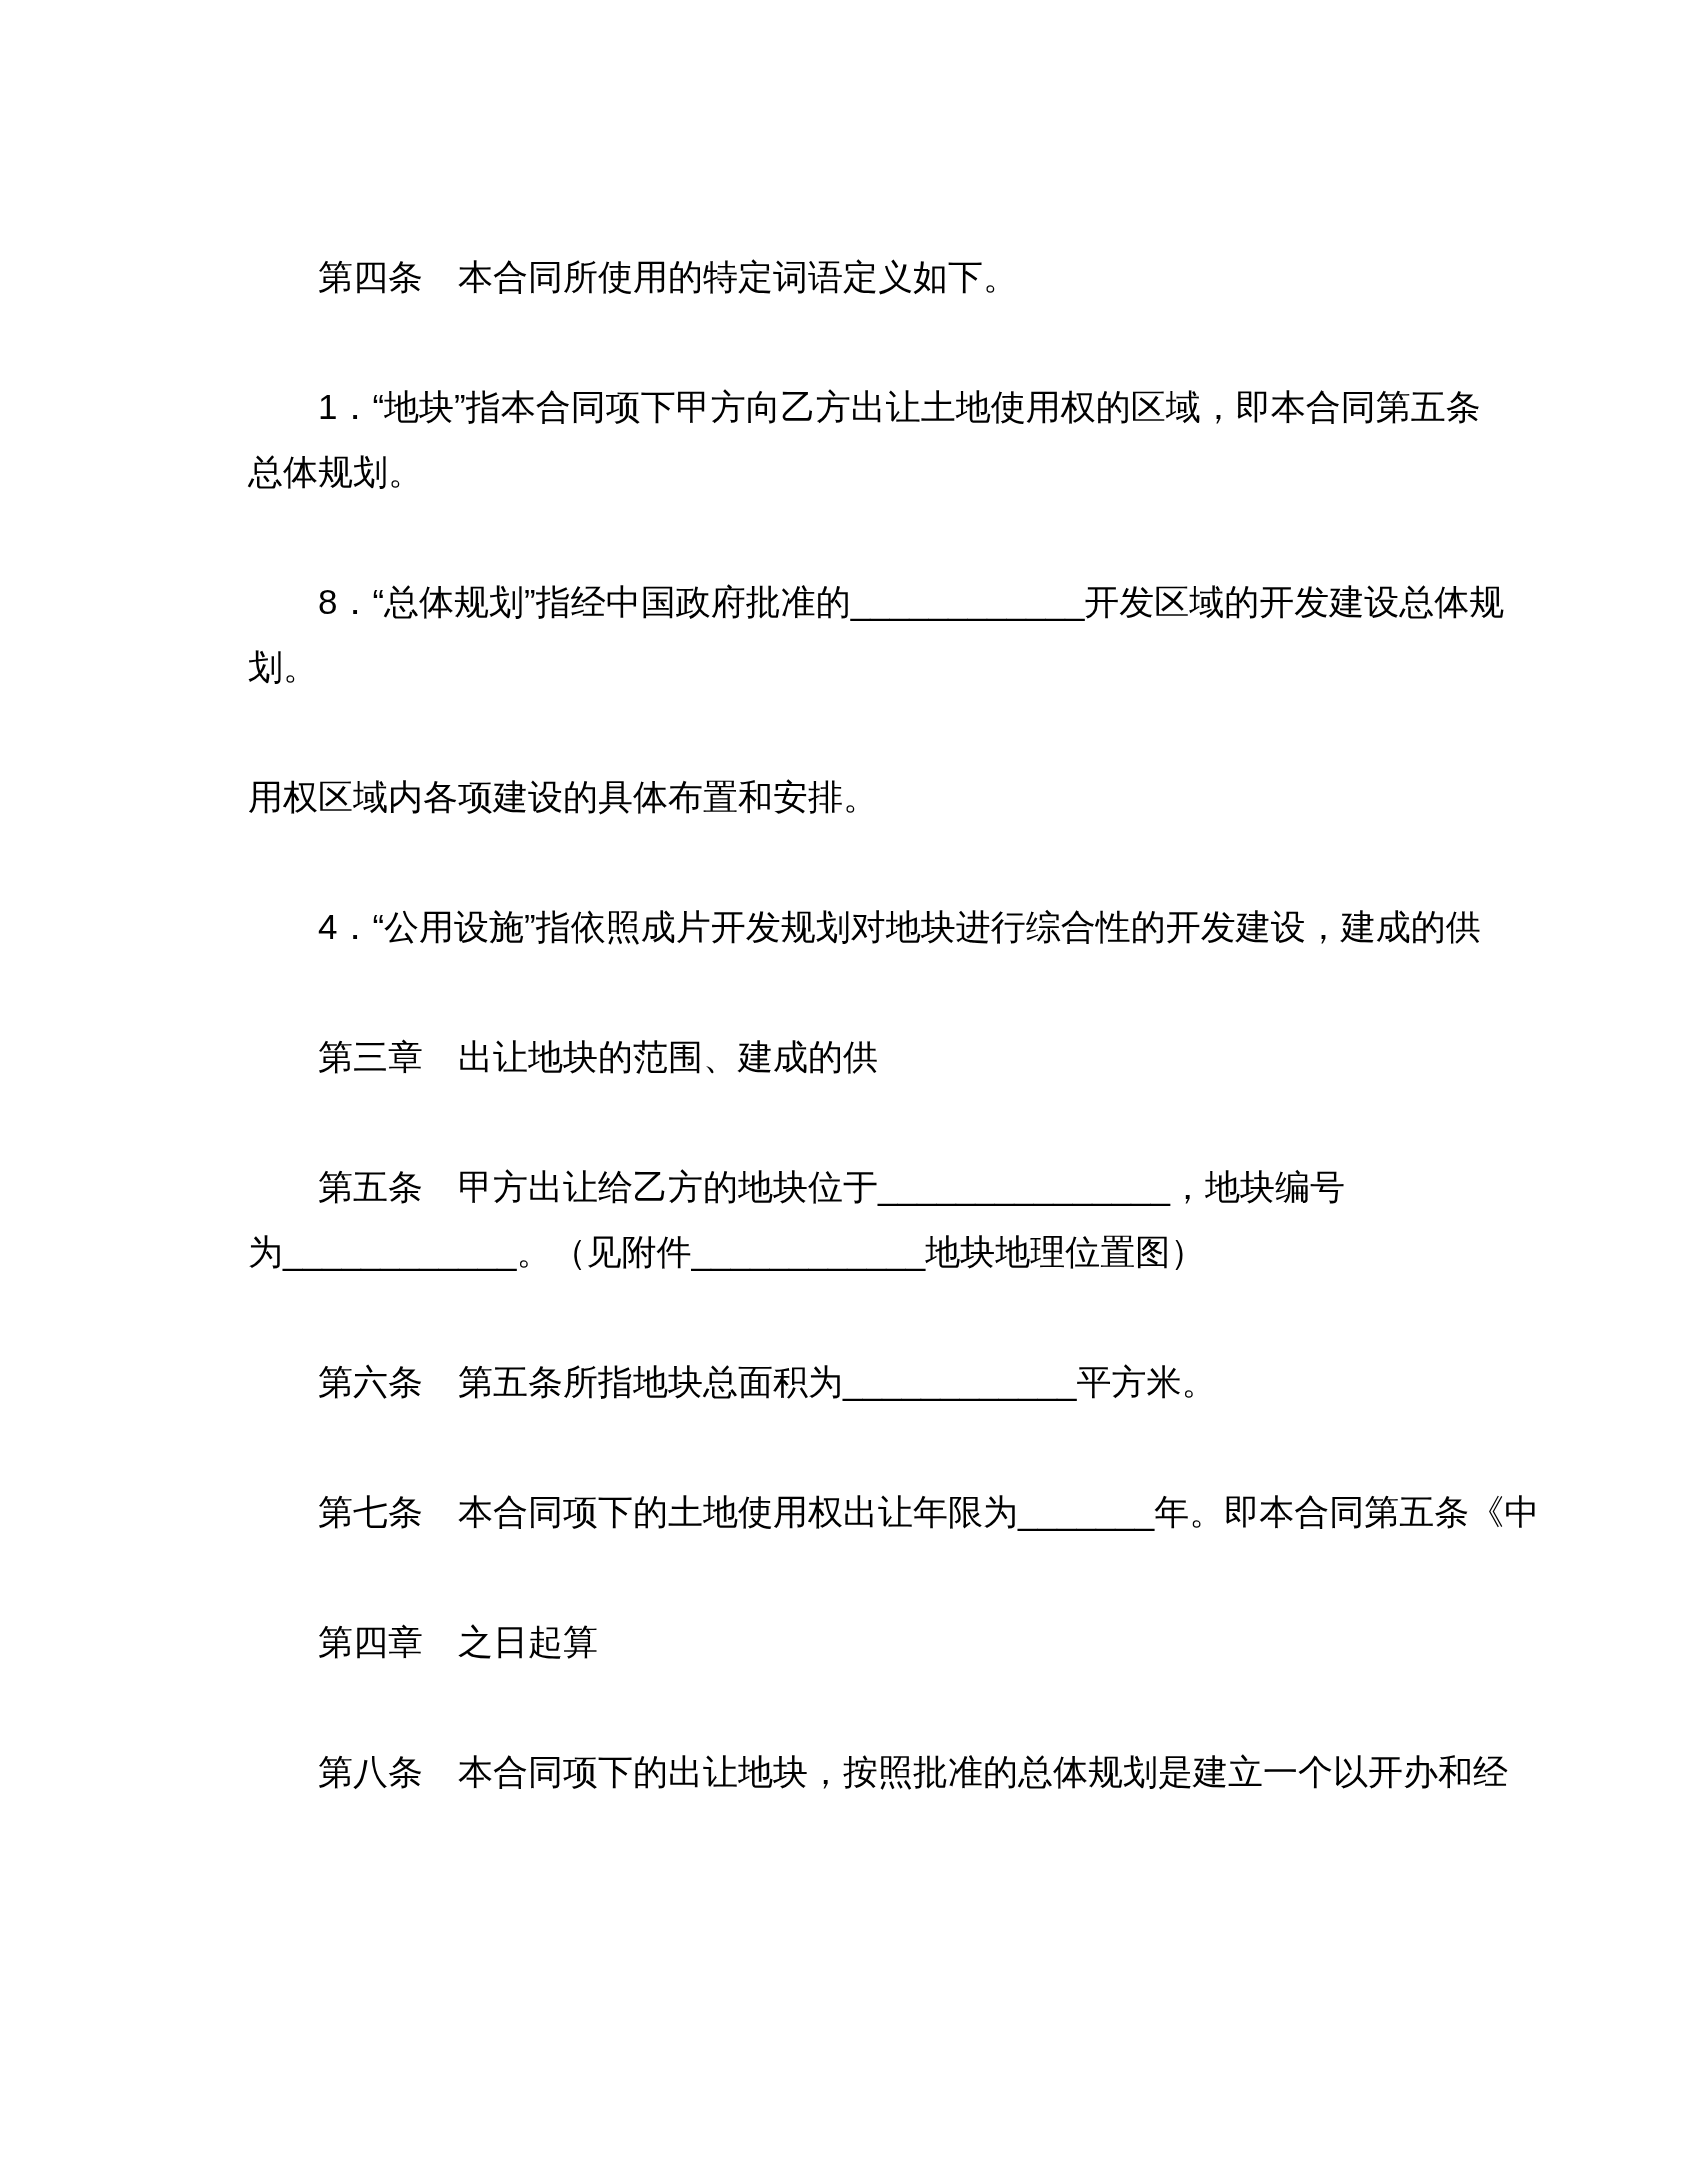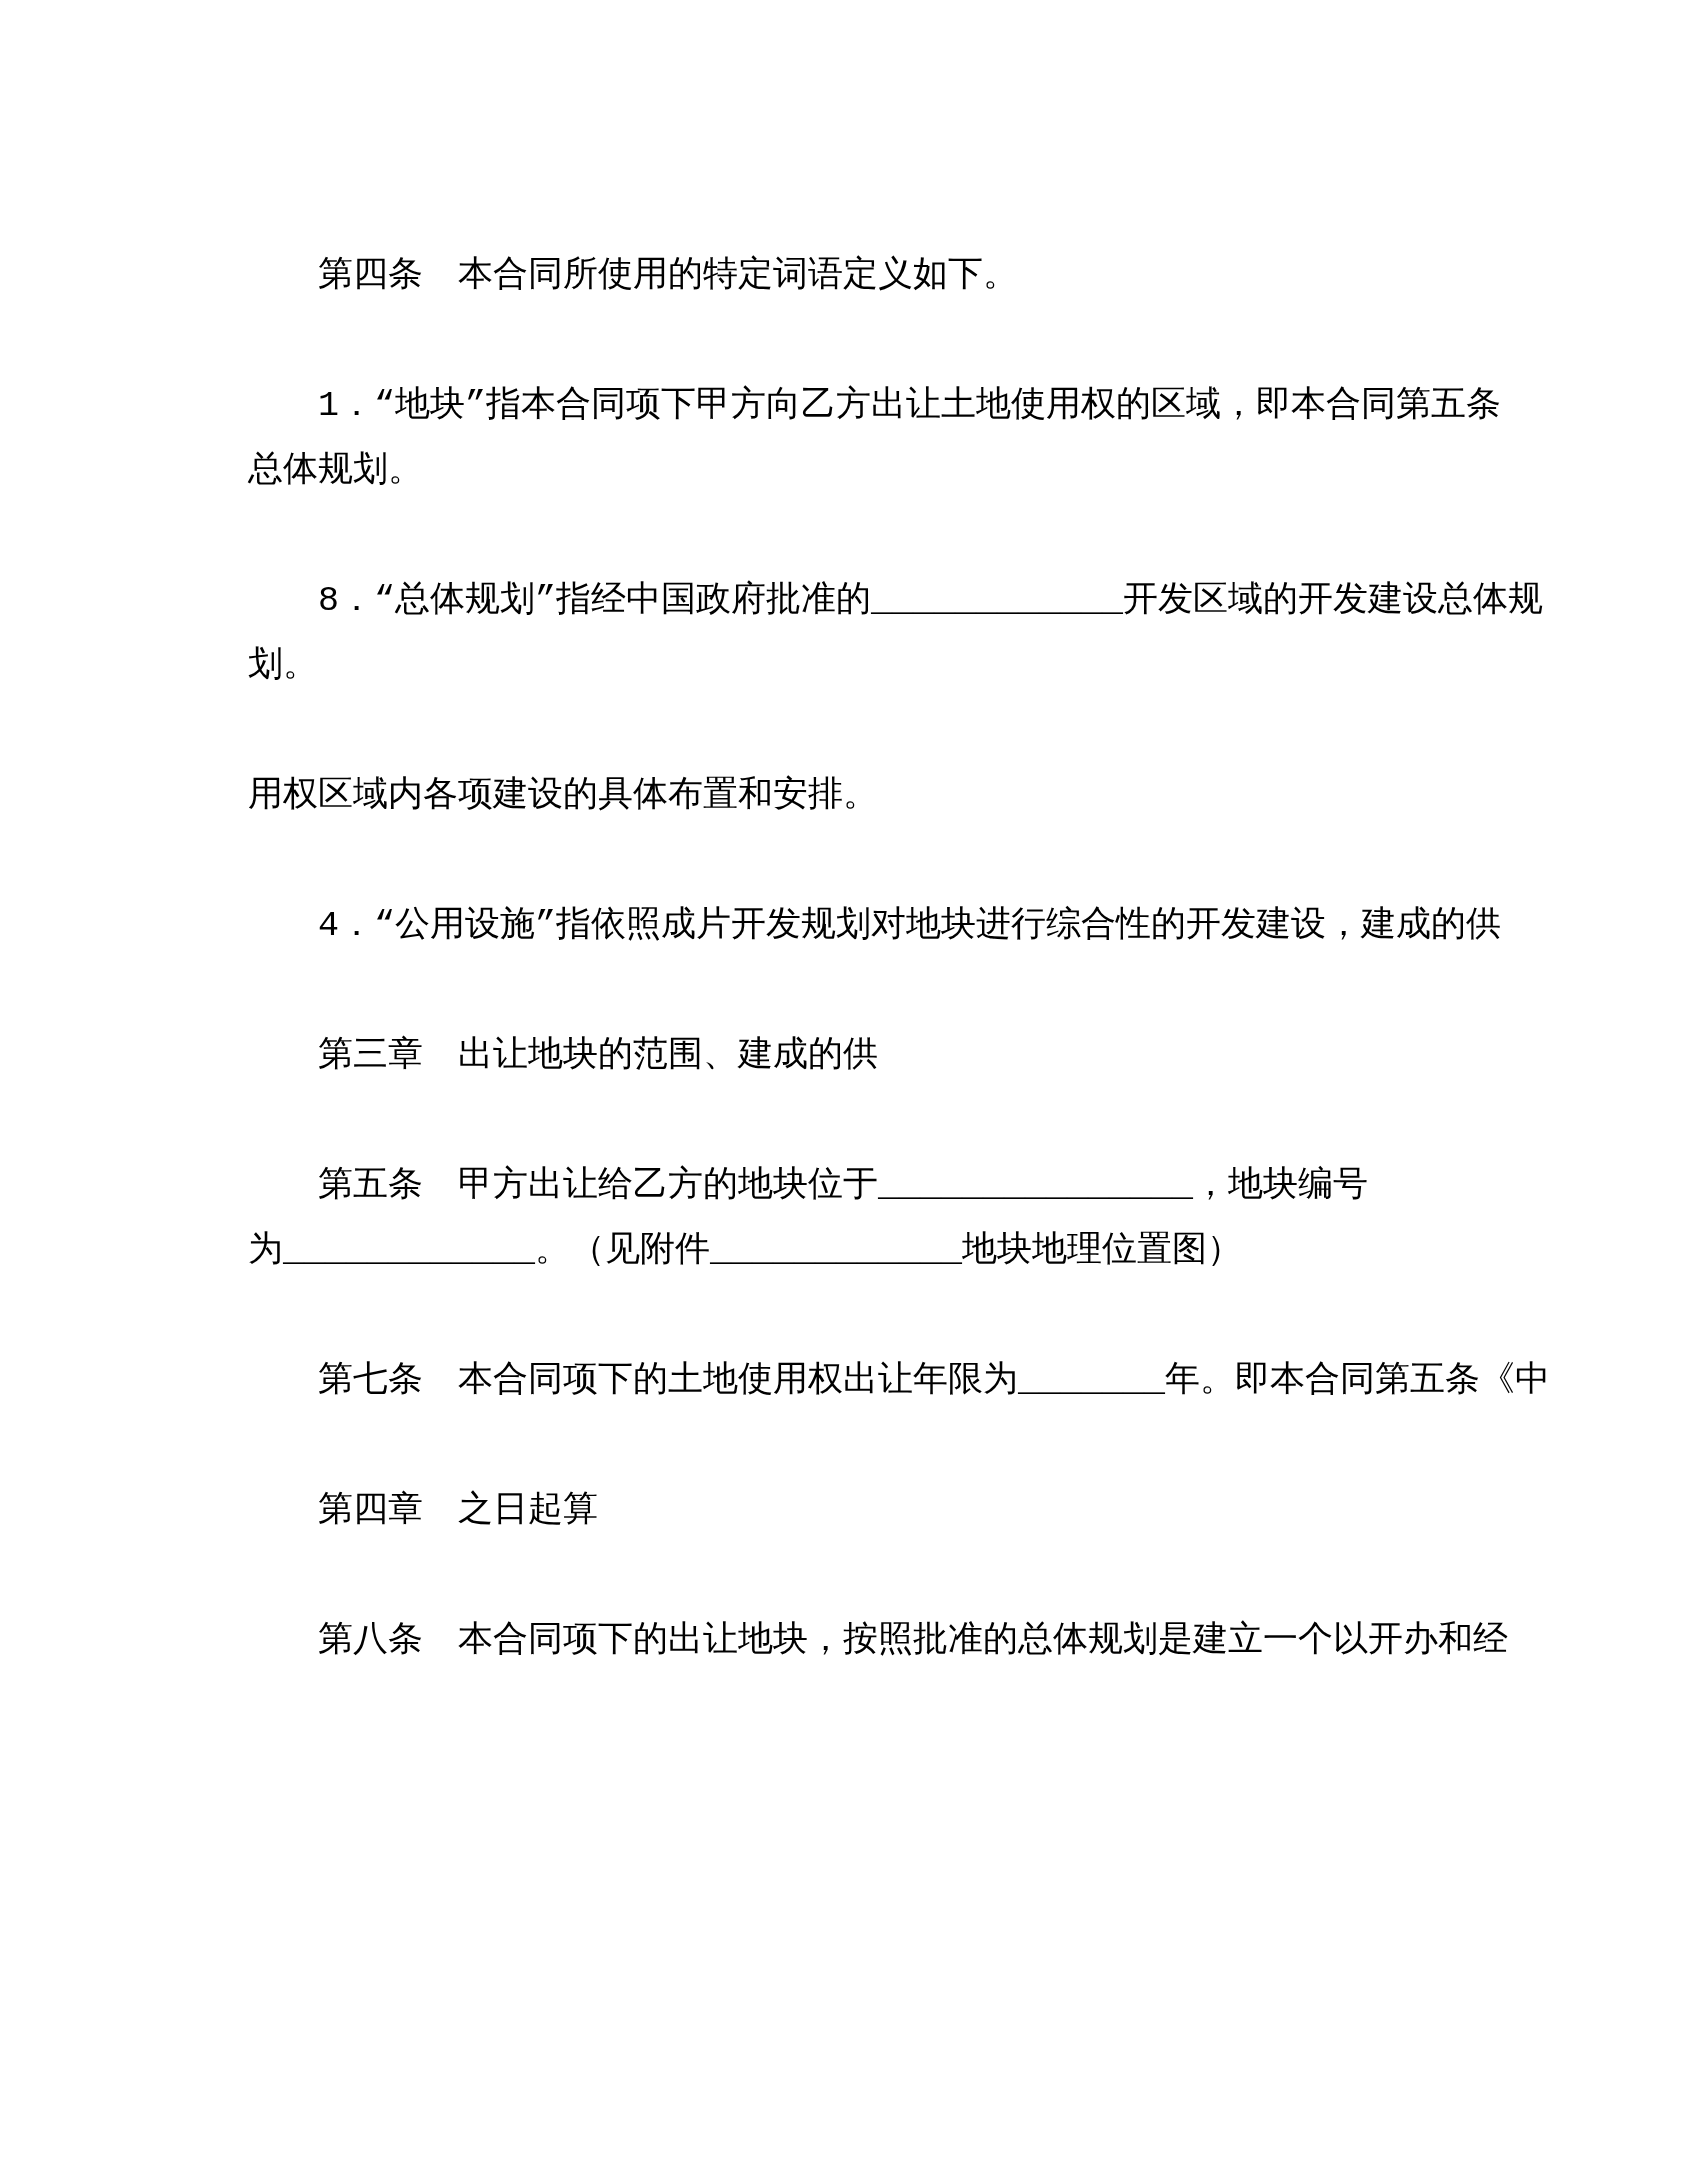--- a/index.html
+++ b/index.html
@@ -6,21 +6,21 @@
     margin: 0;
     padding: 0;
     background: #ffffff;
   }
   .page {
     position: relative;
     width: 1686px;
     height: 2182px;
     background: #ffffff;
     color: #000000;
-    font-family: Liberation Mono, monospace;
+    font-family: Liberation Sans, sans-serif;
     font-size: 35px;
     line-height: 65px;
     box-sizing: border-box;
     padding: 244px 244px 0 248px;
     overflow: hidden;
   }
   .para {
     margin: 0 0 65px 0;
     padding: 0;
   }
@@ -62,20 +62,23 @@
 
   <p class="para">
     <span class="line first">第三章　出让地块的范围、建成的供</span>
   </p>
 
   <p class="para">
     <span class="line first">第五条　甲方出让给乙方的地块位于_______________，地块编号</span>
     <span class="line">为____________。（见附件____________地块地理位置图）</span>
   </p>
 
+  <p class="para">
+    <span class="line first">第六条　第五条所指地块总面积为____________平方米。</span>
+  </p>
 
   <p class="para">
     <span class="line first">第七条　本合同项下的土地使用权出让年限为_______年。即本合同第五条《中</span>
   </p>
 
   <p class="para">
     <span class="line first">第四章　之日起算</span>
   </p>
 
   <p class="para">

